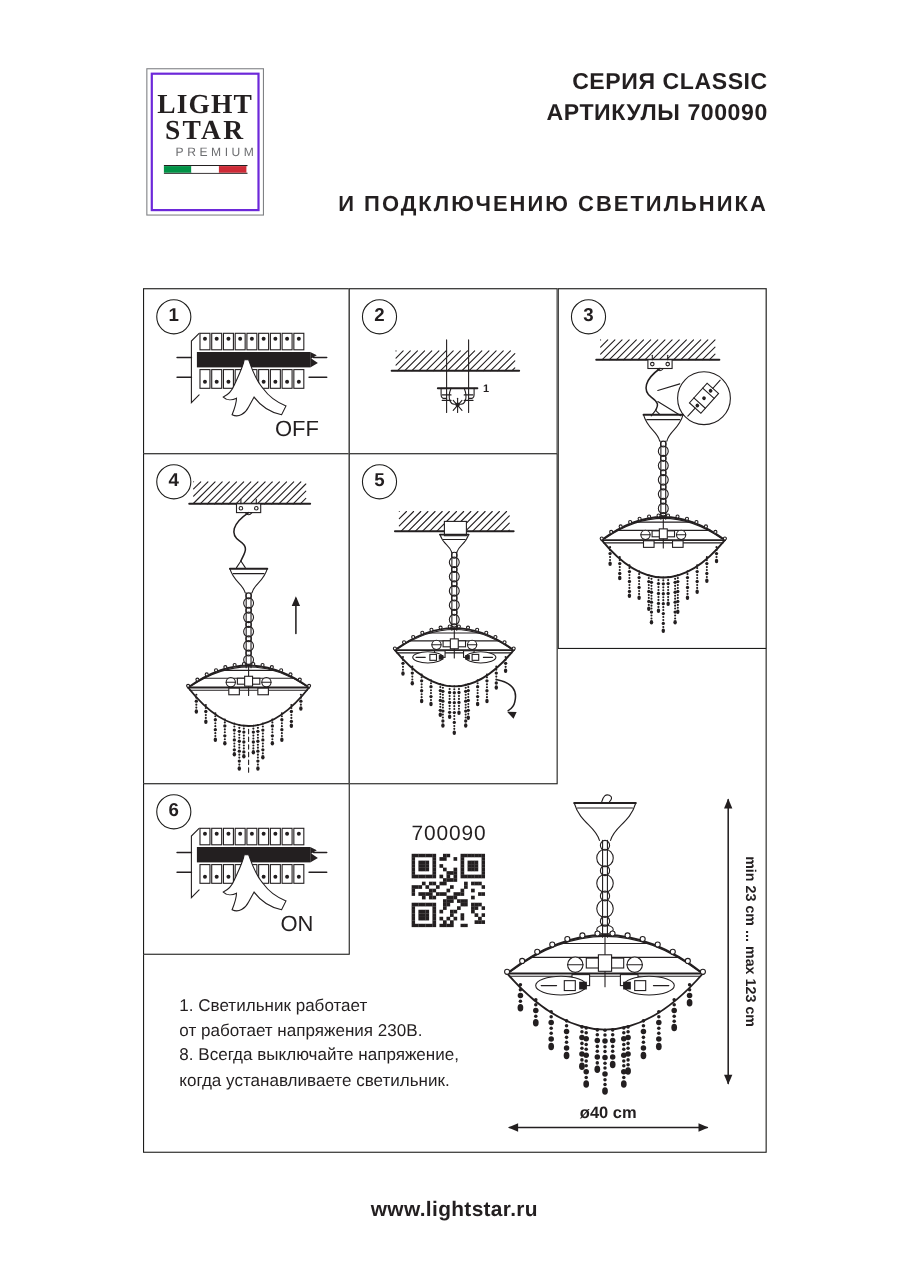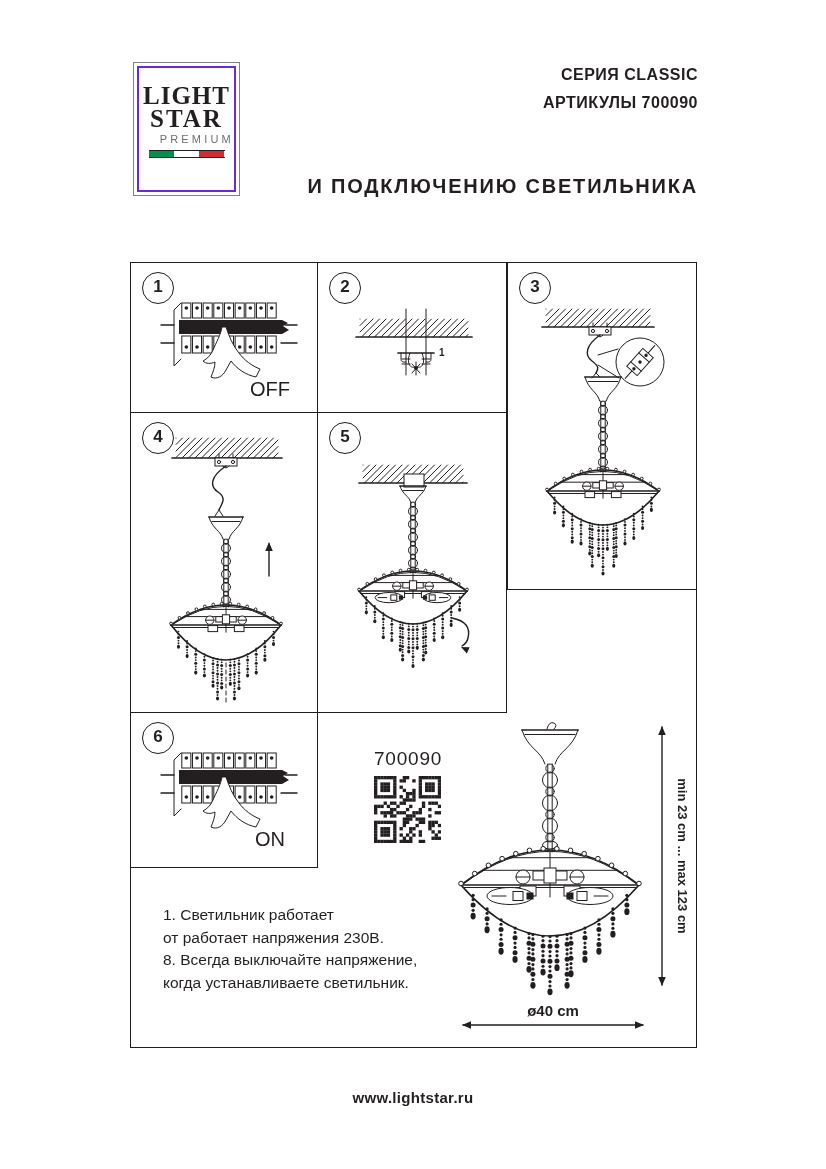--- a/index.html
+++ b/index.html
@@ -12,21 +12,21 @@
            text-align:center;padding-top:16px;}
   .logo-light,.logo-star{font-family:"Liberation Serif",serif;font-weight:bold;
            font-size:25px;line-height:23px;letter-spacing:1px;color:#231f20;}
   .logo-star{letter-spacing:2px;}
   .logo-premium{font-size:11px;letter-spacing:3.2px;color:#6d6e71;margin-top:3px;padding-left:2px;text-align:right;}
   .flag{width:76px;height:8px;margin:5px auto 0;border-top:1px solid #231f20;
         border-bottom:1px solid #231f20;display:flex;box-sizing:border-box;}
   .flag span{flex:1;height:100%;}
   
   .hdr{position:absolute;right:128px;top:61px;text-align:right;}
-  .hdr-line{font-size:16px;font-weight:bold;line-height:28px;letter-spacing:0.5px;}
+  .hdr-line{font-size:21px;font-weight:bold;line-height:28px;letter-spacing:0.5px;}
   .hdr-title{margin-top:29px;font-size:20px;font-weight:bold;line-height:26.5px;letter-spacing:1.8px;}
   
   .panel{position:absolute;border:1.6px solid #1d1d1b;background:#fff;box-sizing:border-box;}
   .outer{position:absolute;left:130px;top:262px;width:567px;height:786px;
          border:1.6px solid #1d1d1b;box-sizing:border-box;background:#fff;}
   .badge{position:absolute;left:11px;top:9px;width:30px;height:30px;border:1.6px solid #1d1d1b;
          border-radius:50%;font-size:17px;font-weight:bold;line-height:27px;text-align:center;
          background:#fff;z-index:3;}
   .panel svg{position:absolute;left:0;top:0;}
   
@@ -34,21 +34,21 @@
   .w2{stroke-width:1.7;}
   .w15{stroke-width:1.4;}
   .f{fill:#231f20;stroke:none;}
   .swh{fill:#ffffff;stroke:#231f20;stroke-width:1;}
   .svgt{font-family:"Liberation Sans",sans-serif;fill:#231f20;}
   
   .article{position:absolute;left:374px;top:748px;font-size:19px;font-weight:normal;letter-spacing:0.8px;}
   .qr{position:absolute;left:374px;top:776px;}
   .notes{position:absolute;left:163px;top:904px;font-size:15.5px;line-height:22.5px;}
   .site{position:absolute;left:0;top:1089px;width:826px;text-align:center;
-        font-size:15px;font-weight:bold;letter-spacing:0.3px;}
+        font-size:19px;font-weight:bold;letter-spacing:0.3px;}
   .bigsvg{position:absolute;left:430px;top:715px;}
 </style>
 </head>
 <body>
 
 <div class="page">
 
   <div class="logo-box">
     <div class="logo-in">
       <div class="logo-light">LIGHT</div>

